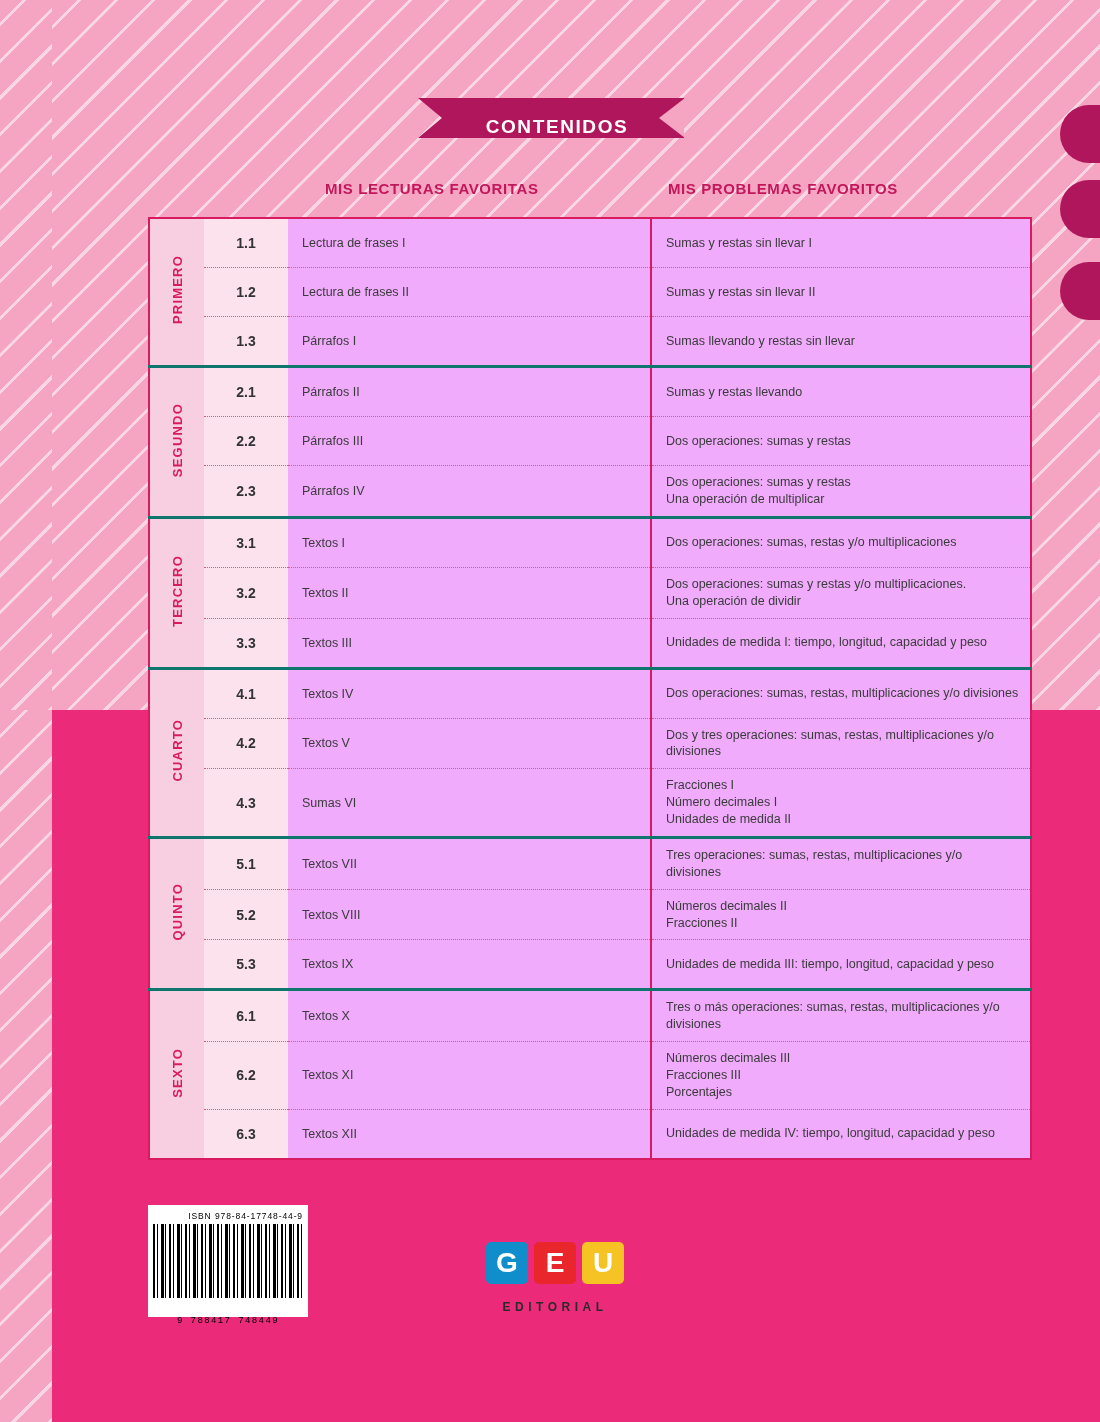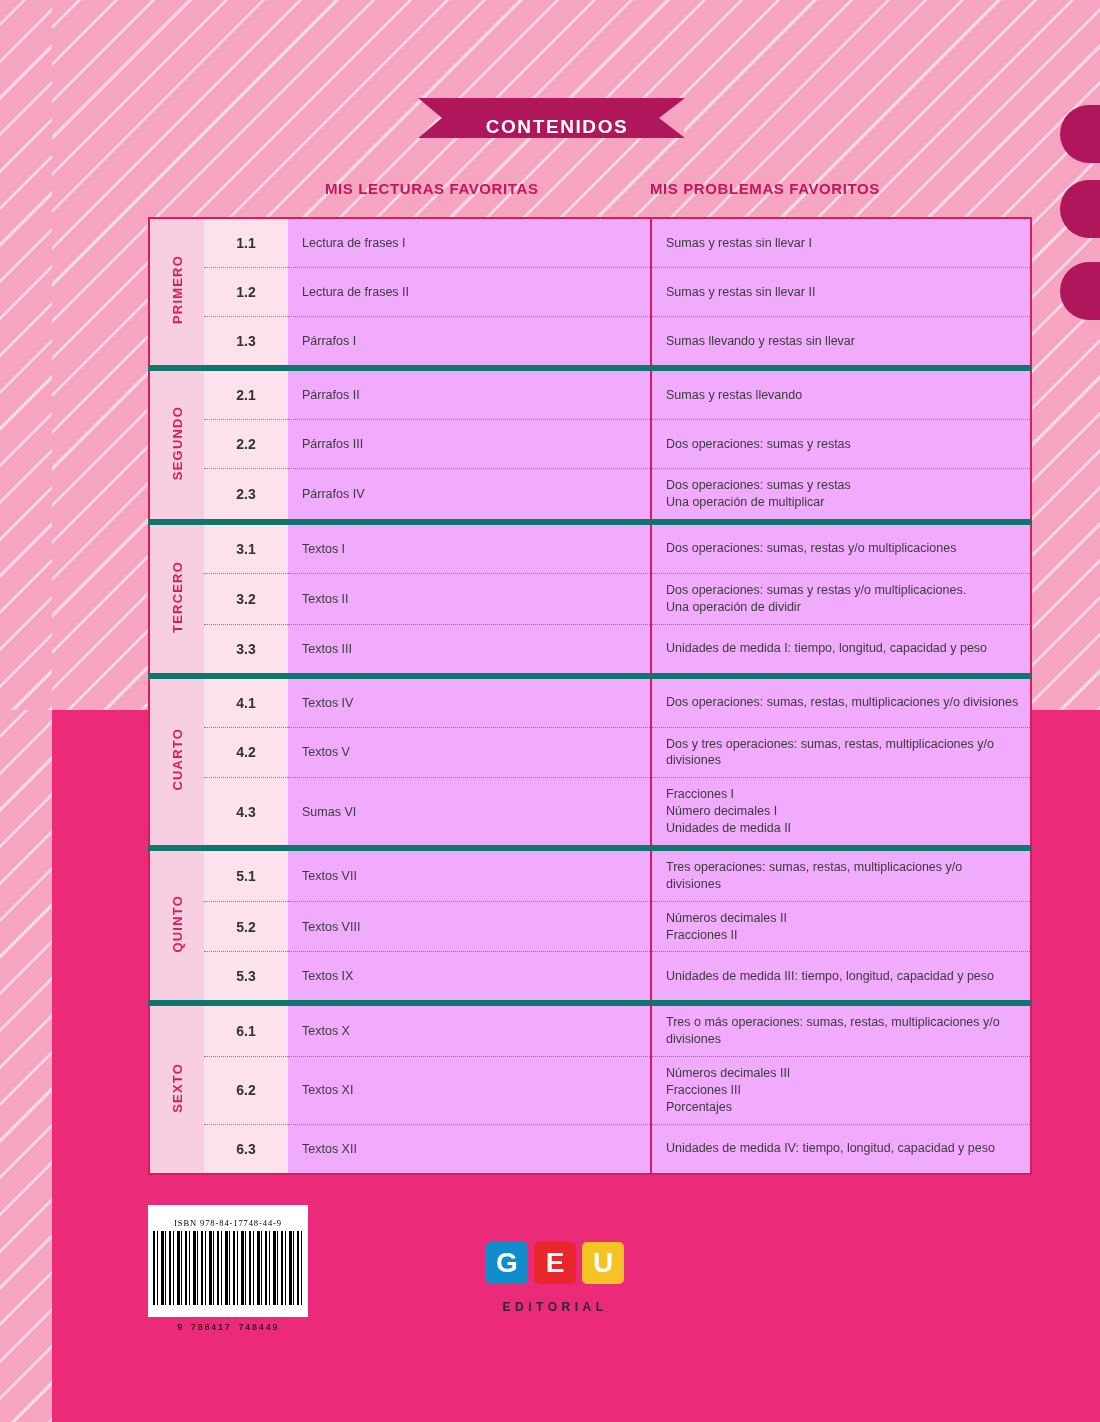--- a/index.html
+++ b/index.html
@@ -139,21 +139,21 @@
     height: 22px;
   }
   .col-head {
     position: absolute;
     color: #c2185b;
     font-size: 15px;
     font-weight: bold;
     letter-spacing: 0.6px;
   }
   .col-head.lecturas { left: 325px; }
-  .col-head.problemas { left: 650px; }
+  .col-head.problemas { left: 668px; }
 
   
   .toc {
     position: absolute;
     left: 148px;
     top: 217px;
     width: 808px;
     border-collapse: collapse;
     background: #ffffff;
     table-layout: fixed;
@@ -200,21 +200,21 @@
     color: #3b3b3b;
     font-size: 12.5px;
     line-height: 1.35;
   }
   
   tr.sub td {
     border-top: 1px dotted #e0567f;
   }
   
   tr.group-start td {
-    border-top: 6px solid #0f766e;
+    border-top: 3px solid #0f766e;
   }
   .toc tr:first-child td {
     border-top: 2px solid #d81b60;
   }
   .toc {
     border: 2px solid #d81b60;
   }
   .col-sep {
     border-left: 2px solid #d81b60;
   }
@@ -227,26 +227,26 @@
     position: absolute;
     left: 148px;
     top: 1205px;
     width: 160px;
     height: 112px;
     background: #ffffff;
     padding: 4px 5px 3px 5px;
     box-sizing: border-box;
   }
   .isbn-text {
-    font-family: Liberation Serif, serif;
+    font-family: Liberation Sans, sans-serif;
     font-size: 8.5px;
     letter-spacing: 0.9px;
     color: #000;
-    text-align: center;
-    margin-top: 9px;
+    text-align: right;
+    margin-top: 2px;
   }
   .bars {
     margin-top: 3px;
     height: 74px;
     width: 100%;
     background-image: repeating-linear-gradient(
       to right,
       #000 0px, #000 2px, #fff 2px, #fff 4px,
       #000 4px, #000 5px, #fff 5px, #fff 8px,
       #000 8px, #000 11px, #fff 11px, #fff 12px,

